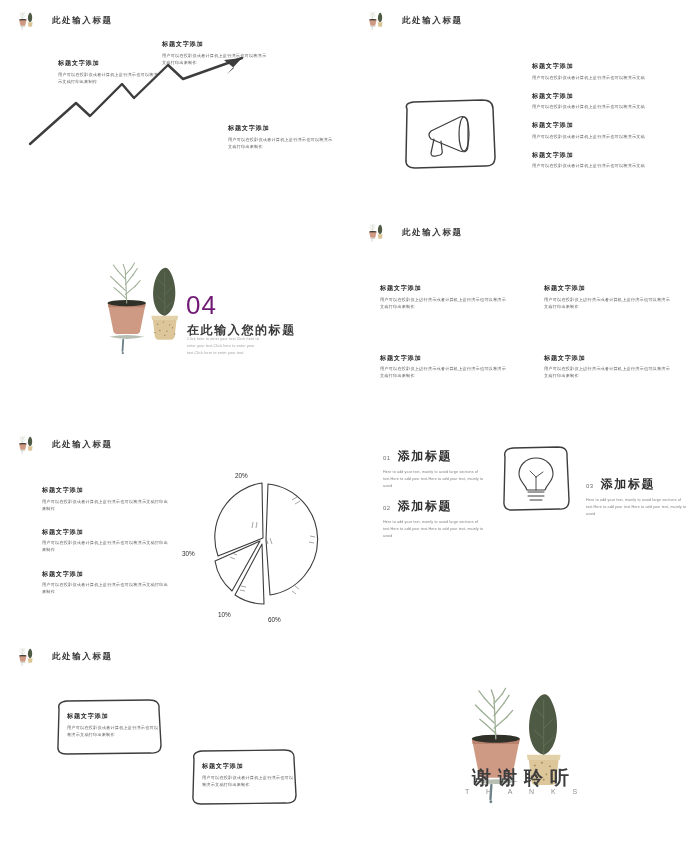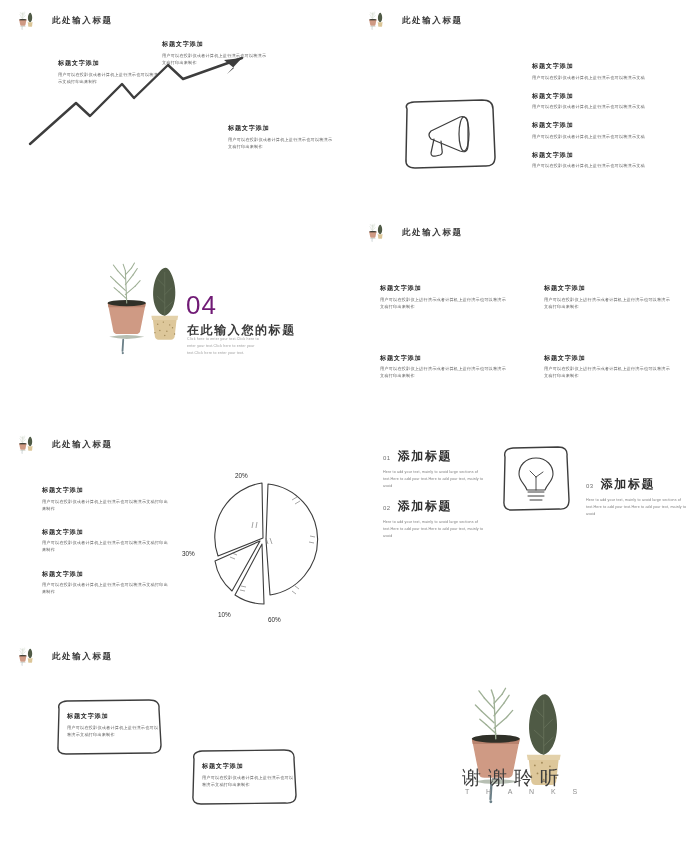--- a/index.html
+++ b/index.html
@@ -81,22 +81,22 @@
   
   .num-item { position:absolute; width:108px; }
   .num-head { display:flex; align-items:baseline; gap:7px; margin-bottom:4px; }
   .num-idx { font-size:6px; color:#6f6f6f; letter-spacing:.5px; }
   .num-lbl { font-size:12px; font-weight:700; color:#2e2e2e; letter-spacing:1.6px;
              font-family:"Liberation Serif","DejaVu Serif",serif; }
   .num-body { font-size:3.6px; line-height:1.95; color:#7d7d7d; letter-spacing:.15px; }
 
   
   .thanks-cn {
-    position:absolute; left:462px; top:765px;
-    font-size:19px; font-weight:400; color:#3d3d3d; letter-spacing:7px;
+    position:absolute; left:472px; top:765px;
+    font-size:19px; font-weight:700; color:#3d3d3d; letter-spacing:7px;
     font-family:"Liberation Sans","DejaVu Sans",sans-serif; white-space:nowrap;
   }
   .thanks-en {
     position:absolute; left:465px; top:788px;
     font-size:7px; color:#8f8f8f; letter-spacing:7.5px;
     font-family:"Liberation Sans","DejaVu Sans",sans-serif; white-space:nowrap;
   }
 
   svg { display:block; overflow:visible; }
   .ink { fill:none; stroke:#3d3d3d; stroke-linecap:round; stroke-linejoin:round; }

